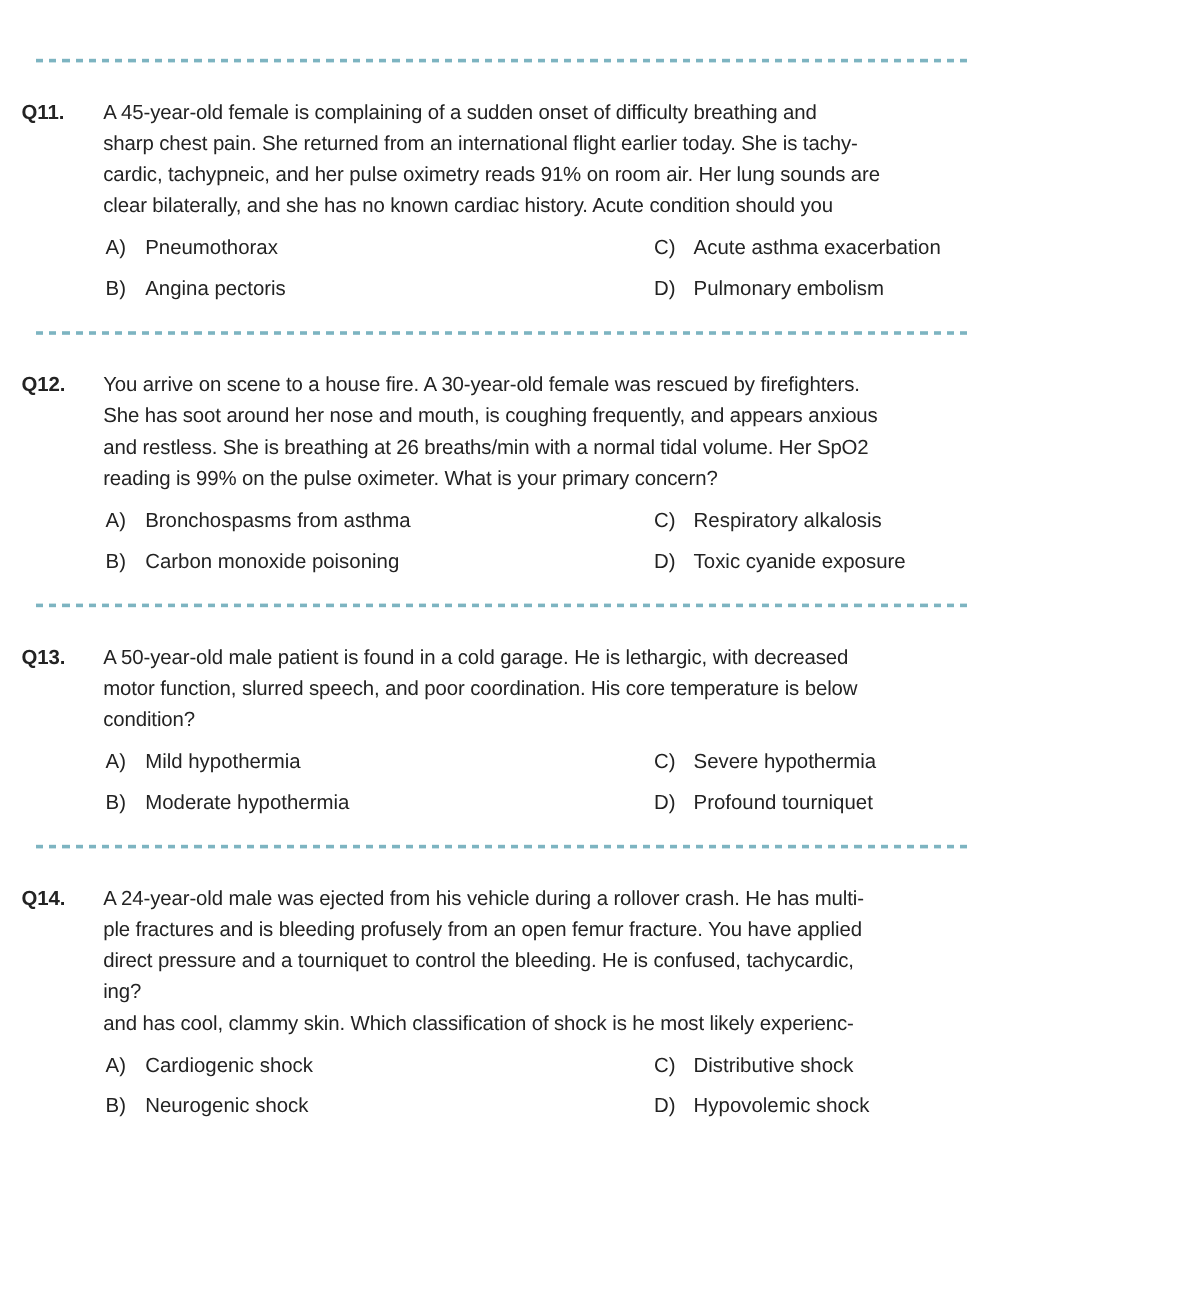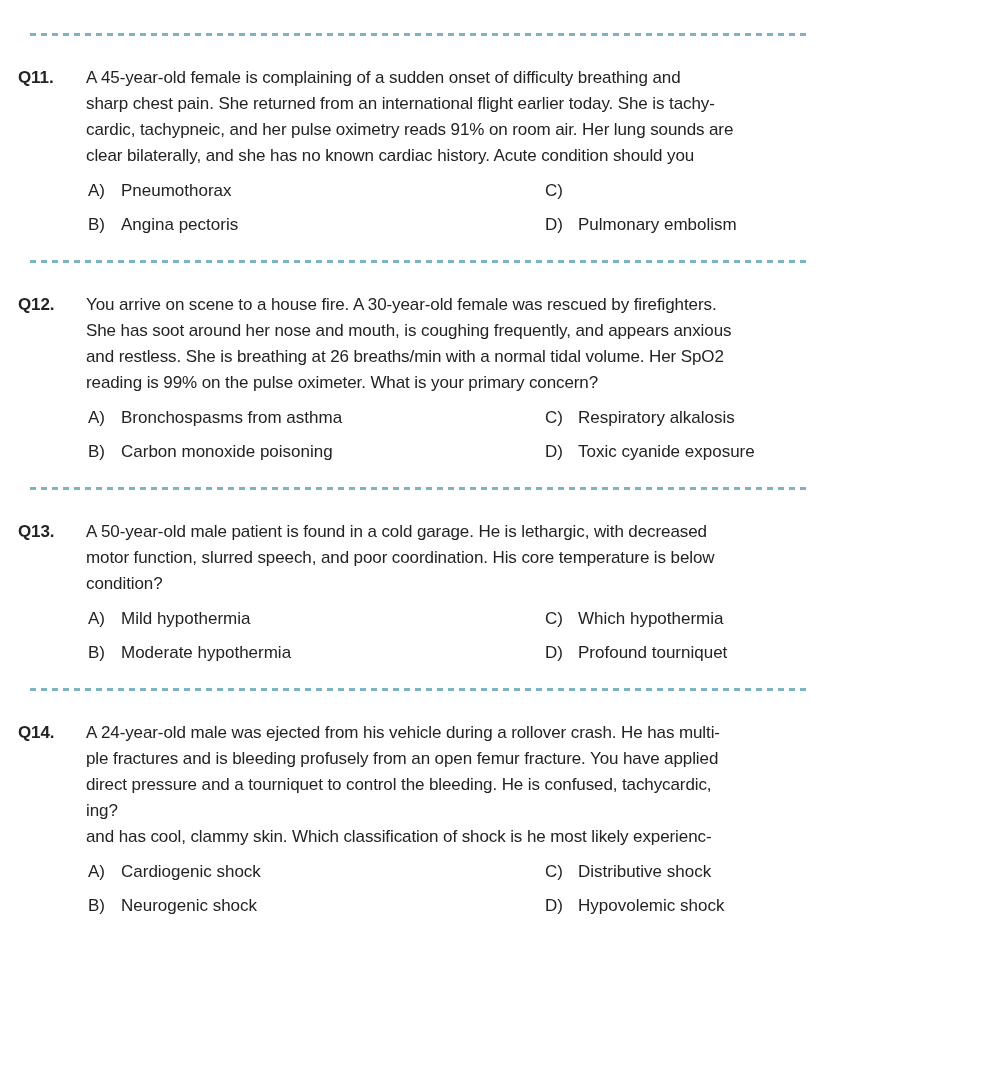--- a/index.html
+++ b/index.html
@@ -6,21 +6,21 @@
     margin: 0;
     padding: 0;
     background: #ffffff;
   }
   .page {
     position: relative;
     width: 806px;
     height: 1092px;
     background: var(--page-bg, #ffffff);
     overflow: hidden;
-    padding-top: 33px;
+    padding-top: 49px;
     box-sizing: border-box;
     font-family: "Liberation Sans", "DejaVu Sans", sans-serif;
     color: var(--text-color, #232323);
   }
   .question { }
   .dash-divider {
     height: 3px;
     margin-left: 30px;
     width: 892px;
     background: repeating-linear-gradient(
@@ -99,20 +99,21 @@
               <div class="option">
                 <span class="option-letter">A)</span>
                 <span class="option-text">Pneumothorax</span>
               </div>
               <div class="option">
                 <span class="option-letter">B)</span>
                 <span class="option-text">Angina pectoris</span>
               </div>
               <div class="option">
                 <span class="option-letter">C)</span>
+                <span class="option-text">Acute asthma exacerbation</span>
               </div>
               <div class="option">
                 <span class="option-letter">D)</span>
                 <span class="option-text">Pulmonary embolism</span>
               </div>
             </div>
       </div>
     </div>
   </section>
 
@@ -163,21 +164,21 @@
               <div class="option">
                 <span class="option-letter">A)</span>
                 <span class="option-text">Mild hypothermia</span>
               </div>
               <div class="option">
                 <span class="option-letter">B)</span>
                 <span class="option-text">Moderate hypothermia</span>
               </div>
               <div class="option">
                 <span class="option-letter">C)</span>
-                <span class="option-text">Which hypothermia</span>
+                <span class="option-text">Severe hypothermia</span>
               </div>
               <div class="option">
                 <span class="option-letter">D)</span>
                 <span class="option-text">Profound tourniquet</span>
               </div>
             </div>
       </div>
     </div>
   </section>
 

